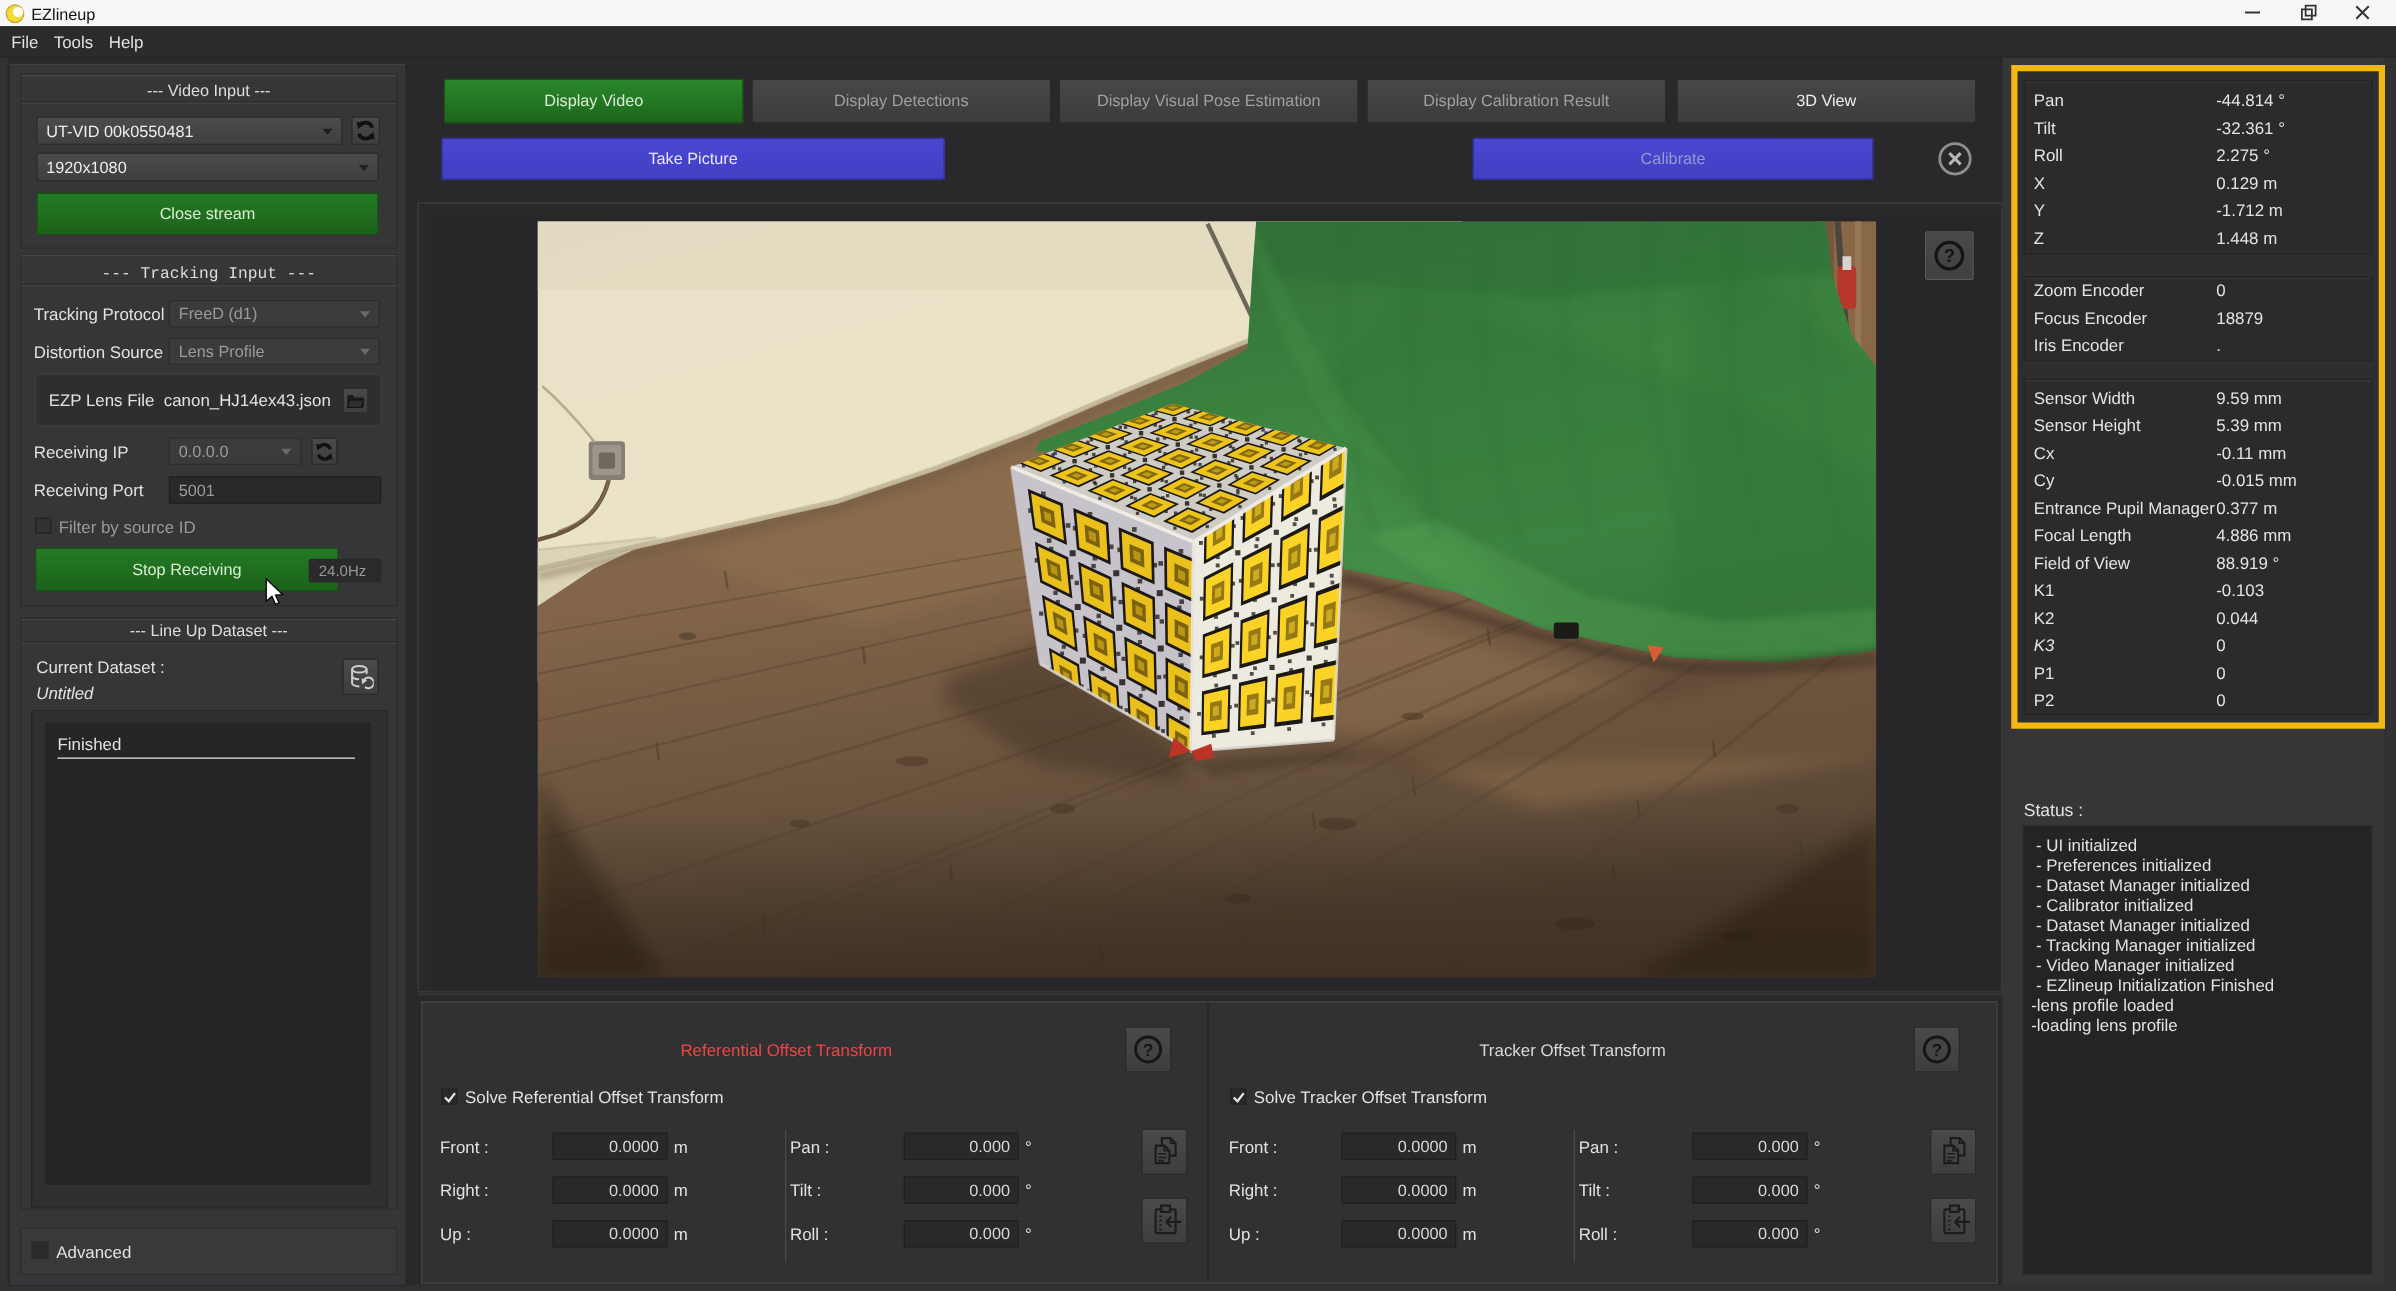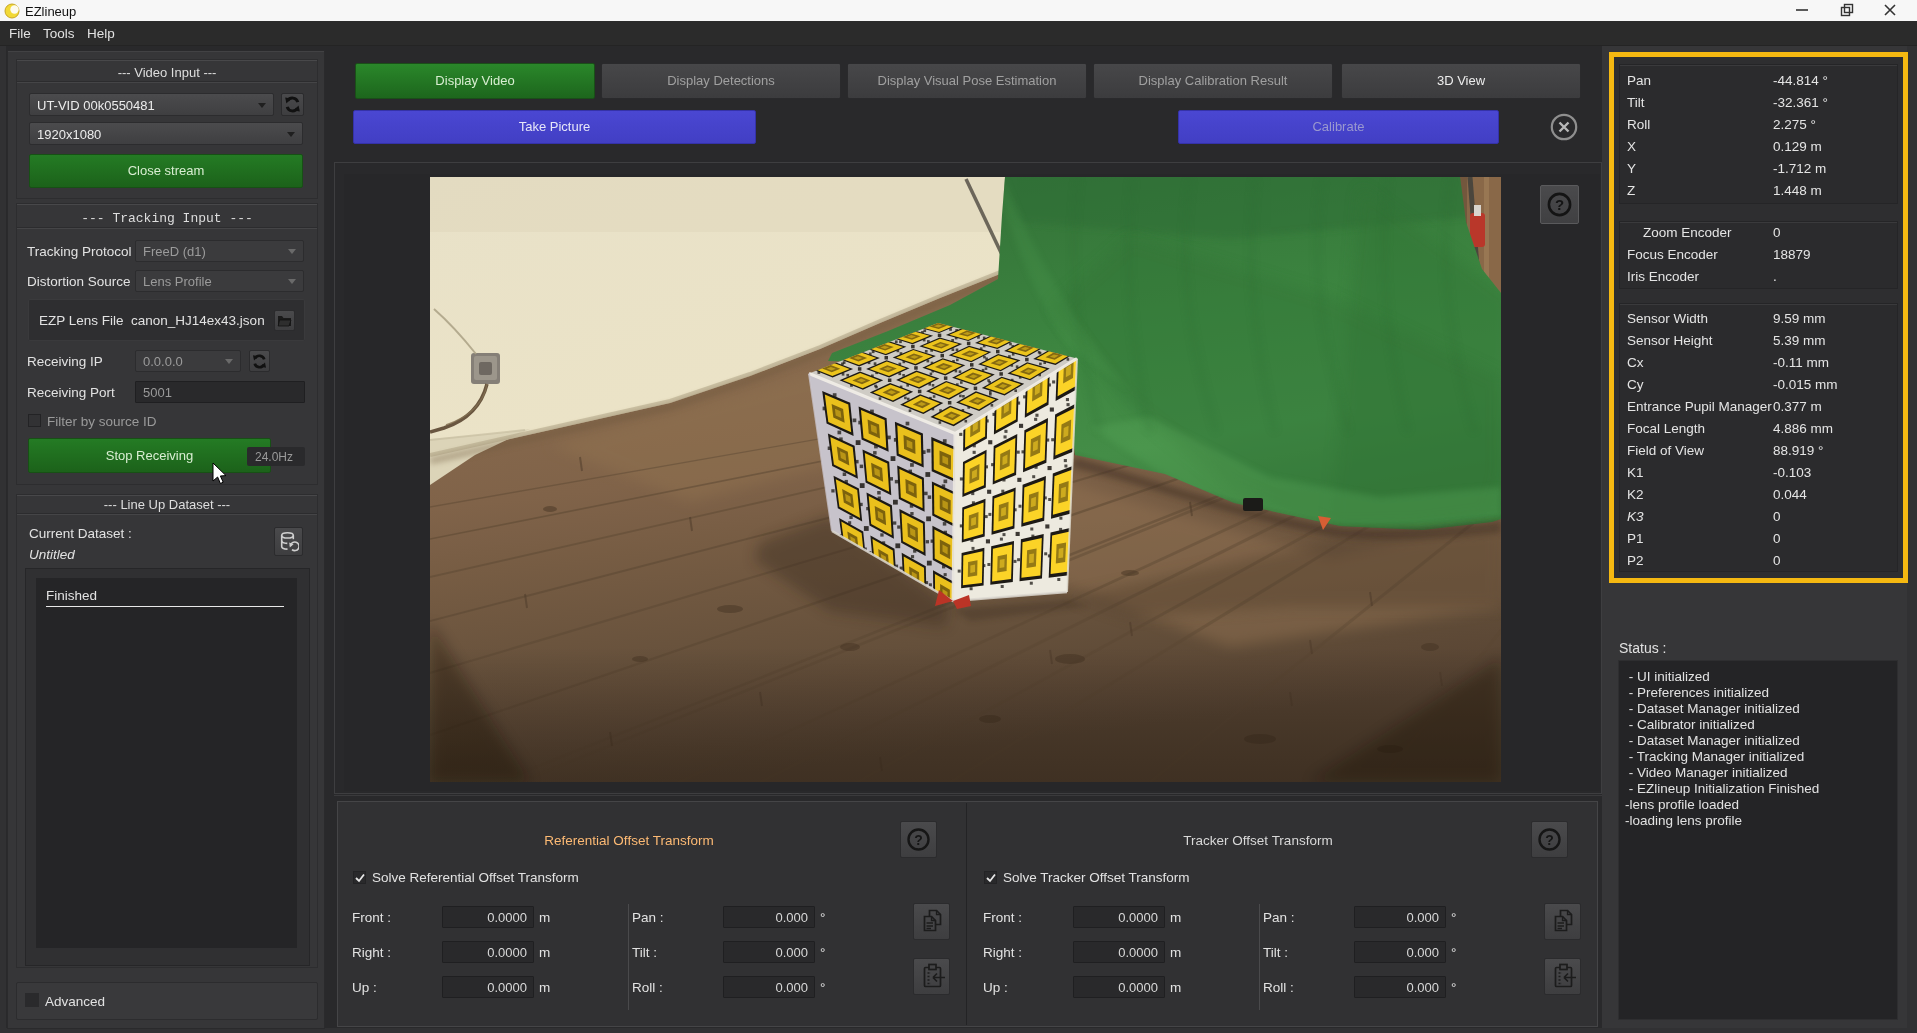--- a/index.html
+++ b/index.html
@@ -788,21 +788,21 @@
       <polygon points="1071,480 1071,605 880,605" fill="#140d06" opacity="0.3" filter="url(#soft)"></polygon>
     </svg></div>
 <div class="gbtn" style="left:1540px;top:185px;width:39px;height:39px;background:linear-gradient(#4a4a4c,#404042);border-color:#5a5a5c;"></div>
 <svg class="abs" style="left:1546px;top:191px" width="27" height="27">
     <circle cx="13.5" cy="13.5" r="10.6" fill="none" stroke="#141414" stroke-width="2.6"></circle>
     <text x="13.5" y="18.6" font-size="15" font-weight="bold" text-anchor="middle" fill="#141414" font-family="Liberation Sans">?</text>
   </svg>
 <div class="abs" style="left:334px;top:795px;width:1268px;height:1px;background:#3a3a3c;"></div>
 <div class="abs" style="left:337px;top:801px;width:1261px;height:226px;background:#313133;border:1px solid #454547;"></div>
 <div class="abs" style="left:966px;top:803px;width:1px;height:222px;background:#232325;"></div>
-<div class="lbl" style="left:629px;top:834px;transform:translateX(-50%);color:#fdba74;">Referential Offset Transform</div>
+<div class="lbl" style="left:629px;top:834px;transform:translateX(-50%);color:#ef4444;">Referential Offset Transform</div>
 <div class="gbtn" style="left:900px;top:821px;width:37px;height:37px;"></div>
 <svg class="abs" style="left:906px;top:827px" width="25" height="25">
     <circle cx="12.5" cy="12.5" r="10" fill="none" stroke="#161616" stroke-width="2.4"></circle>
     <text x="12.5" y="17.5" font-size="14" font-weight="bold" text-anchor="middle" fill="#161616" font-family="Liberation Sans">?</text>
   </svg>
 <div class="chk" style="left:353px;top:871px;background:#29292b;"></div>
 <svg class="abs" style="left:354px;top:872px" width="12" height="12">
     <path d="M2,6 L5,9 L10,2.5" stroke="#e8e8e8" stroke-width="1.8" fill="none"></path>
   </svg>
 <div class="lbl" style="left:372px;top:871px;">Solve Referential Offset Transform</div>
@@ -927,21 +927,21 @@
 <div class="vcell" style="left:1627px;top:95px;">Tilt</div>
 <div class="vcell" style="left:1773px;top:95px;">-32.361 °</div>
 <div class="vcell" style="left:1627px;top:117px;">Roll</div>
 <div class="vcell" style="left:1773px;top:117px;">2.275 °</div>
 <div class="vcell" style="left:1627px;top:139px;">X</div>
 <div class="vcell" style="left:1773px;top:139px;">0.129 m</div>
 <div class="vcell" style="left:1627px;top:161px;">Y</div>
 <div class="vcell" style="left:1773px;top:161px;">-1.712 m</div>
 <div class="vcell" style="left:1627px;top:183px;">Z</div>
 <div class="vcell" style="left:1773px;top:183px;">1.448 m</div>
-<div class="vcell" style="left:1627px;top:225px;margin-left:16px;">Zoom Encoder</div>
+<div class="vcell" style="left:1627px;top:225px;">Zoom Encoder</div>
 <div class="vcell" style="left:1773px;top:225px;">0</div>
 <div class="vcell" style="left:1627px;top:247px;">Focus Encoder</div>
 <div class="vcell" style="left:1773px;top:247px;">18879</div>
 <div class="vcell" style="left:1627px;top:269px;">Iris Encoder</div>
 <div class="vcell" style="left:1773px;top:269px;">.</div>
 <div class="vcell" style="left:1627px;top:311px;">Sensor Width</div>
 <div class="vcell" style="left:1773px;top:311px;">9.59 mm</div>
 <div class="vcell" style="left:1627px;top:333px;text-align:center;">Sensor Height</div>
 <div class="vcell" style="left:1773px;top:333px;">5.39 mm</div>
 <div class="vcell" style="left:1627px;top:355px;">Cx</div>

